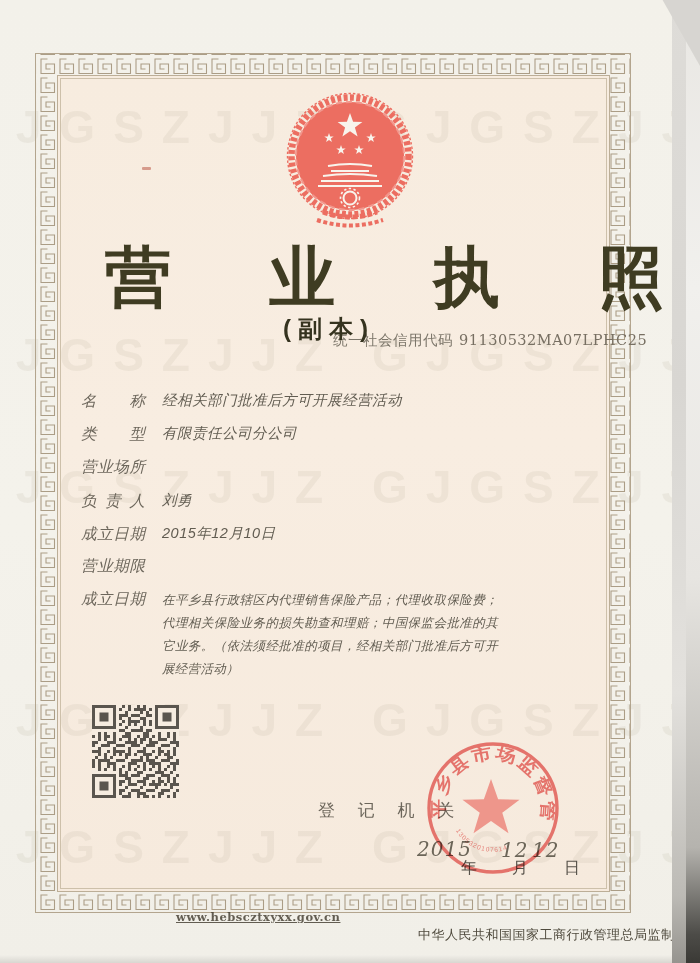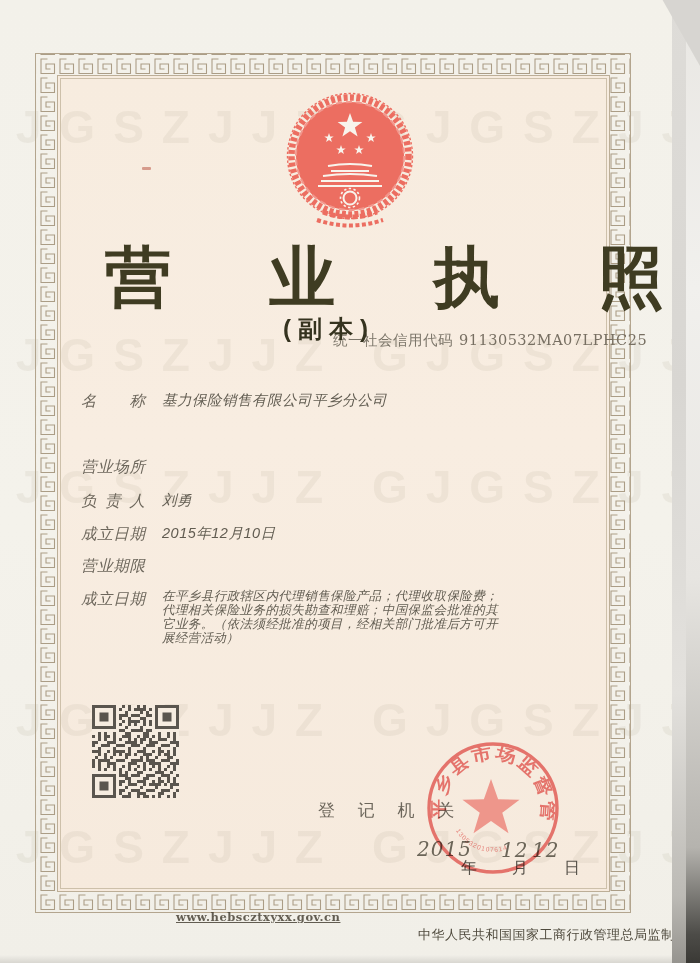--- a/index.html
+++ b/index.html
@@ -53,21 +53,21 @@
   }
   .code-line{position:absolute;left:333px;top:331px;white-space:nowrap;z-index:3;}
   .code-label{font-size:14.5px;color:#7c766a;letter-spacing:0.5px;}
   .code-value{font-size:14.5px;color:#776f62;margin-left:6px;
     font-family:"DejaVu Serif","Liberation Serif",serif;letter-spacing:0.5px;}
 
   .field-row{position:absolute;left:81px;display:flex;align-items:flex-start;font-style:italic;}
   .field-label{display:inline-block;width:64px;font-size:15.5px;color:#6c665b;
     text-align:justify;text-align-last:justify;flex:none;letter-spacing:0;}
   .field-value{margin-left:17px;font-size:14.5px;color:#615c51;letter-spacing:0.5px;white-space:nowrap;}
-  .field-value.scope{width:336px;font-size:12.5px;line-height:14px;letter-spacing:0.3px;
+  .field-value.scope{width:336px;font-size:12.5px;line-height:23px;letter-spacing:0.3px;
     text-align:justify;white-space:normal;}
 
   .qr{position:absolute;left:92px;top:704px;width:87px;height:95px;}
 
   .reg-label{position:absolute;left:318px;top:799px;font-size:17px;color:#6c665b;letter-spacing:9px;white-space:nowrap;}
 
   .d-num{position:absolute;font-size:20px;color:#6b6558;font-family:"DejaVu Serif","Liberation Serif",serif;letter-spacing:1px;font-style:italic;}
   .d-char{position:absolute;font-size:16px;color:#57524a;}
 
   .seal{position:absolute;left:424px;top:739px;width:138px;height:138px;z-index:4;
@@ -141,21 +141,25 @@
 
     <div class="license-title">营 业 执 照</div>
 
     <div class="fuben">(副本)</div>
     <div class="code-line">
       <span class="code-label">统一社会信用代码</span><span class="code-value">91130532MA07LPHC25</span>
     </div>
 
     <div class="field-row" style="top:391px">
       <span class="field-label">名称</span>
-      <span class="field-value">基力保险销售有限公司平乡分公司</span>
+      <span class="field-value">经相关部门批准后方可开展经营活动</span>
+    </div>
+    <div class="field-row" style="top:424px">
+      <span class="field-label">类型</span>
+      <span class="field-value">有限责任公司分公司</span>
     </div>
     <div class="field-row" style="top:457px">
       <span class="field-label">营业场所</span>
     </div>
     <div class="field-row" style="top:491px">
       <span class="field-label">负责人</span>
       <span class="field-value">刘勇</span>
     </div>
     <div class="field-row" style="top:524px">
       <span class="field-label">成立日期</span>

